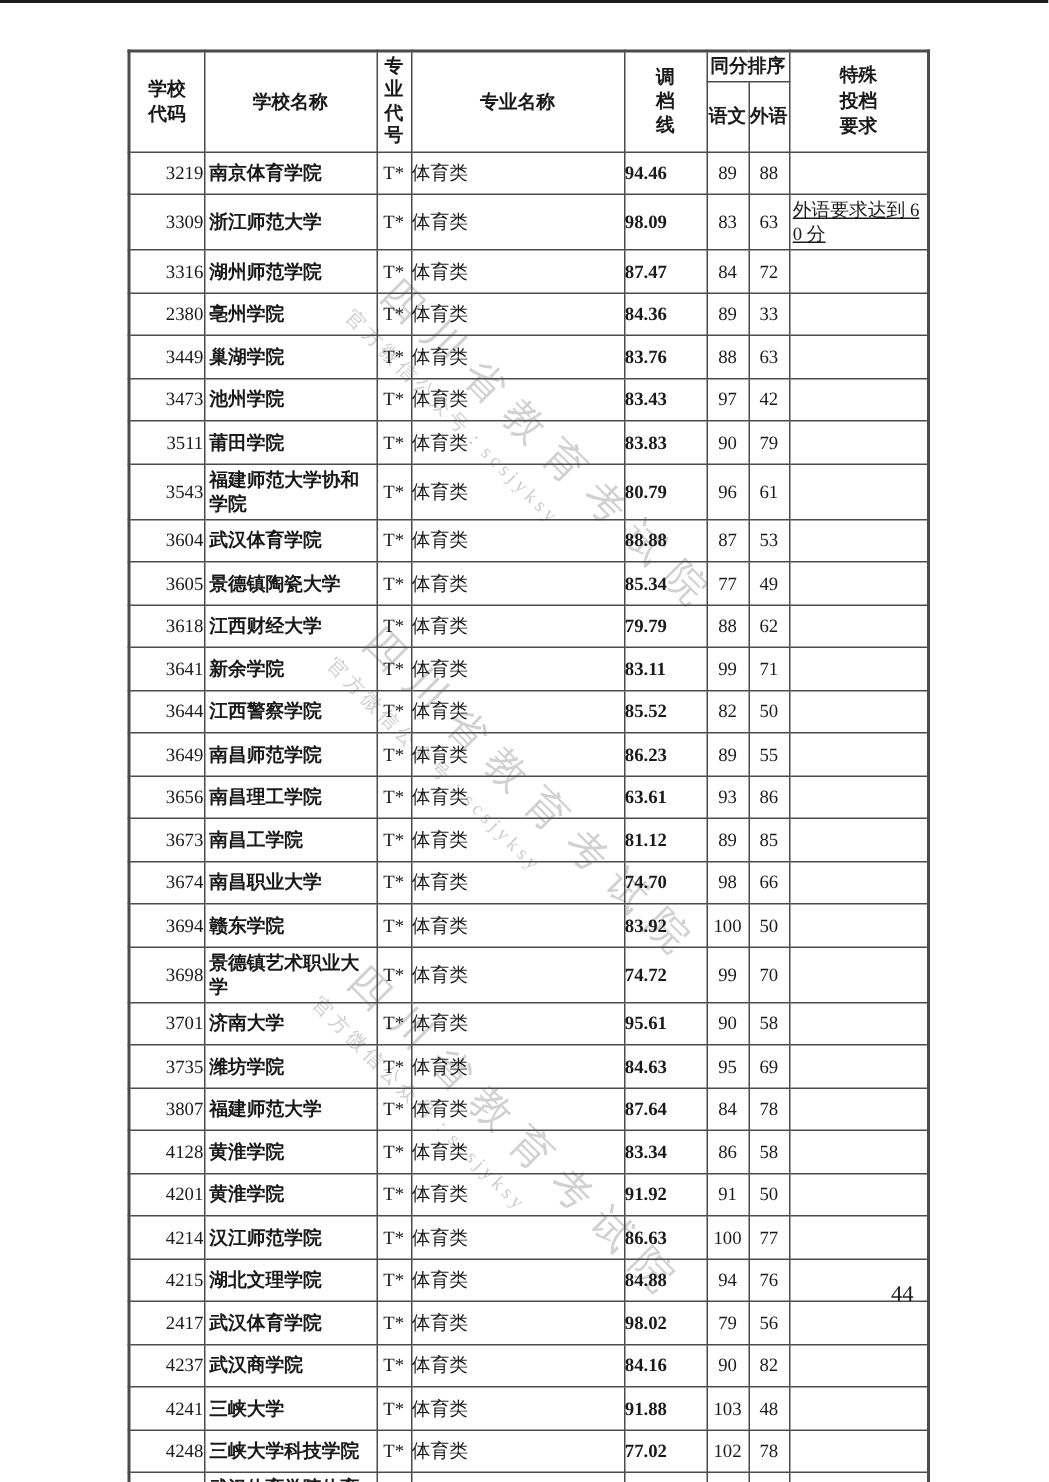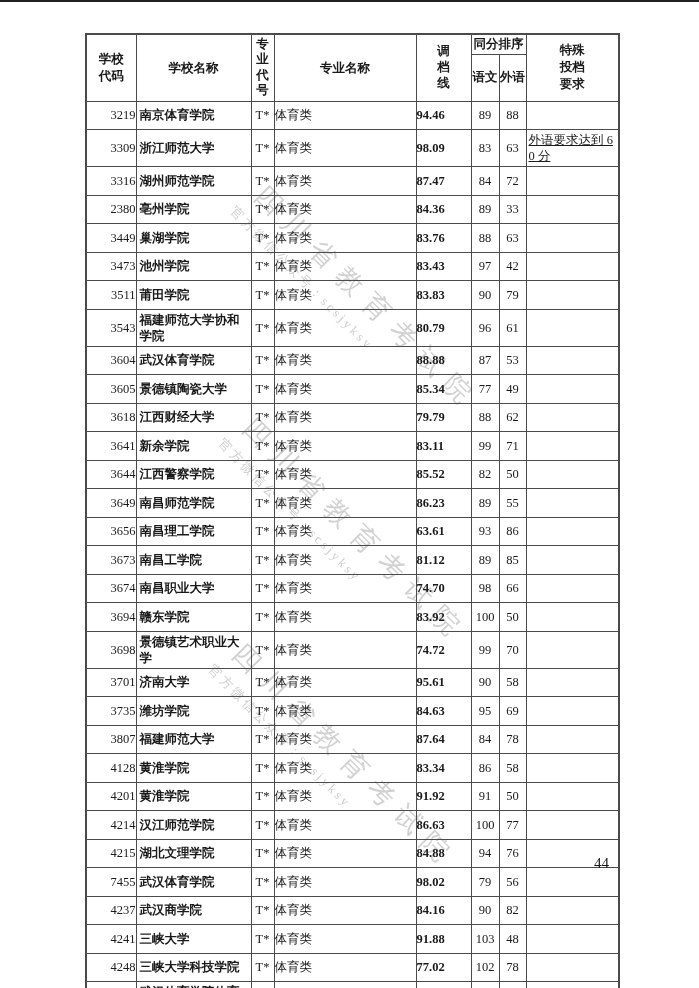--- a/index.html
+++ b/index.html
@@ -399,21 +399,21 @@
     <td class="c-code">4215</td>
     <td class="c-school">湖北文理学院</td>
     <td class="c-mcode">T*</td>
     <td class="c-major">体育类</td>
     <td class="c-line">84.88</td>
     <td class="c-num">94</td>
     <td class="c-num">76</td>
     <td class="c-special"></td>
   </tr>
         <tr>
-    <td class="c-code">7455</td>
+    <td class="c-code">2417</td>
     <td class="c-school">武汉体育学院</td>
     <td class="c-mcode">T*</td>
     <td class="c-major">体育类</td>
     <td class="c-line">98.02</td>
     <td class="c-num">79</td>
     <td class="c-num">56</td>
     <td class="c-special"></td>
   </tr>
         <tr>
     <td class="c-code">4237</td>

